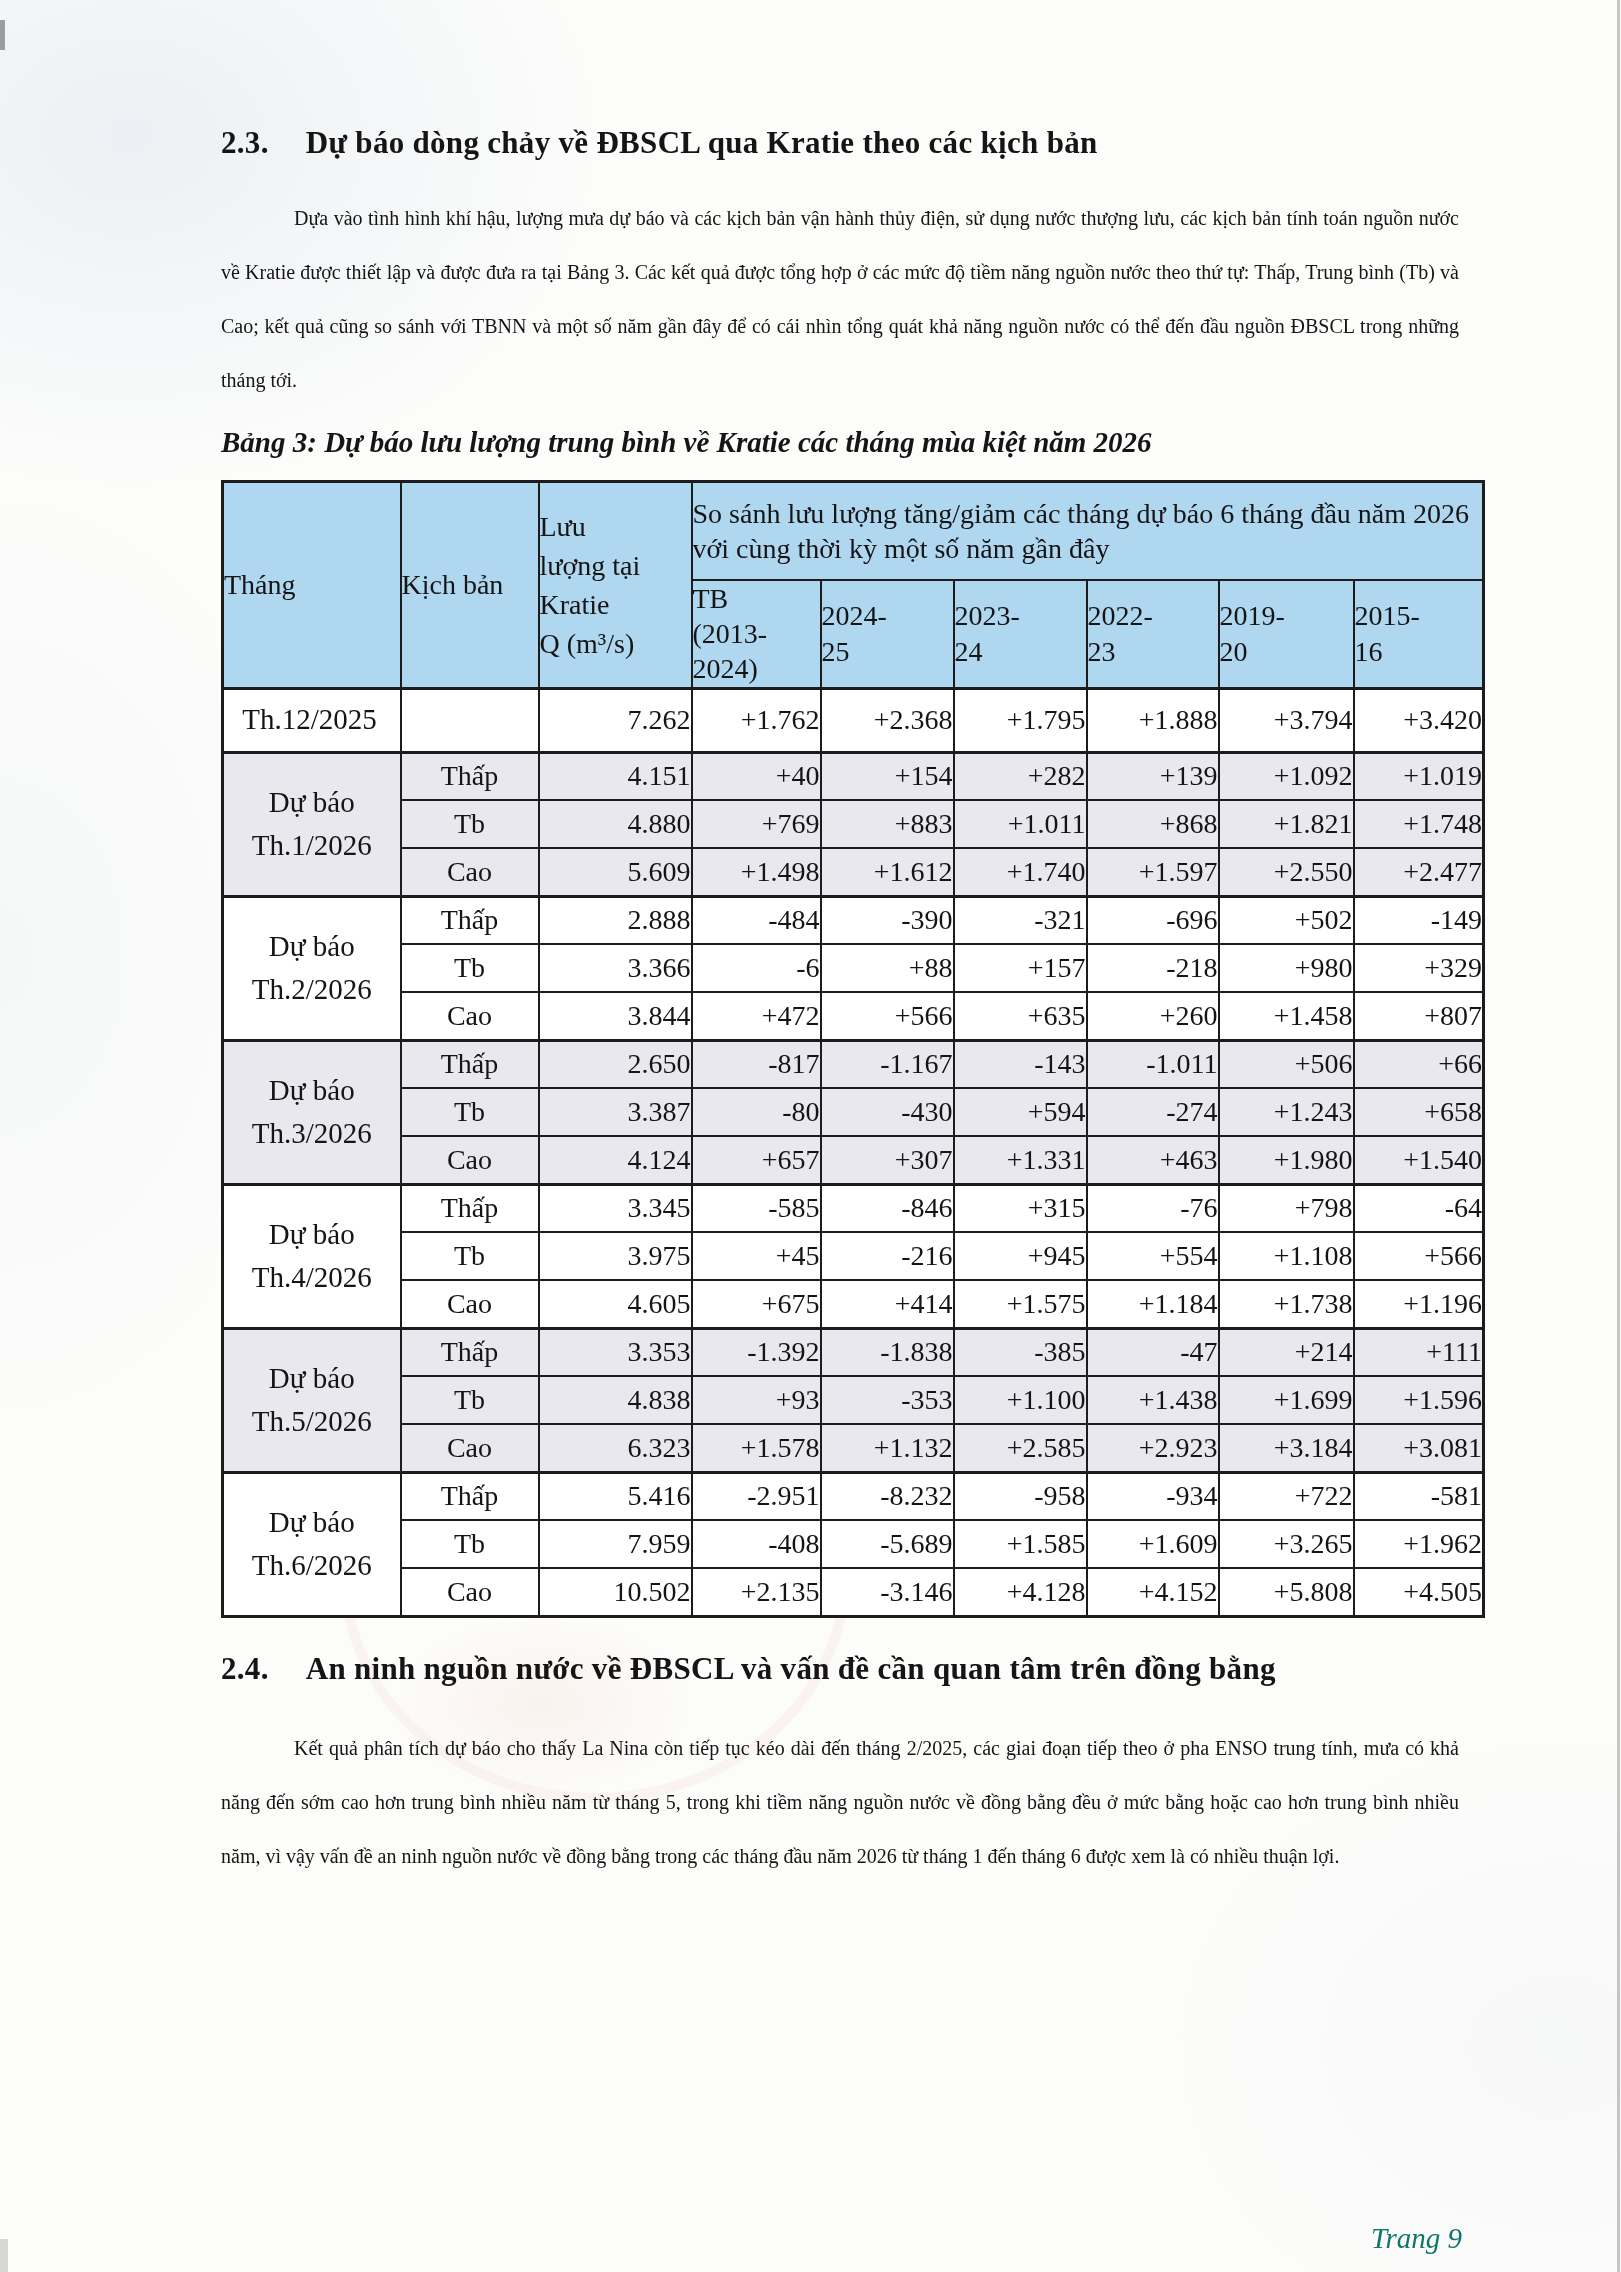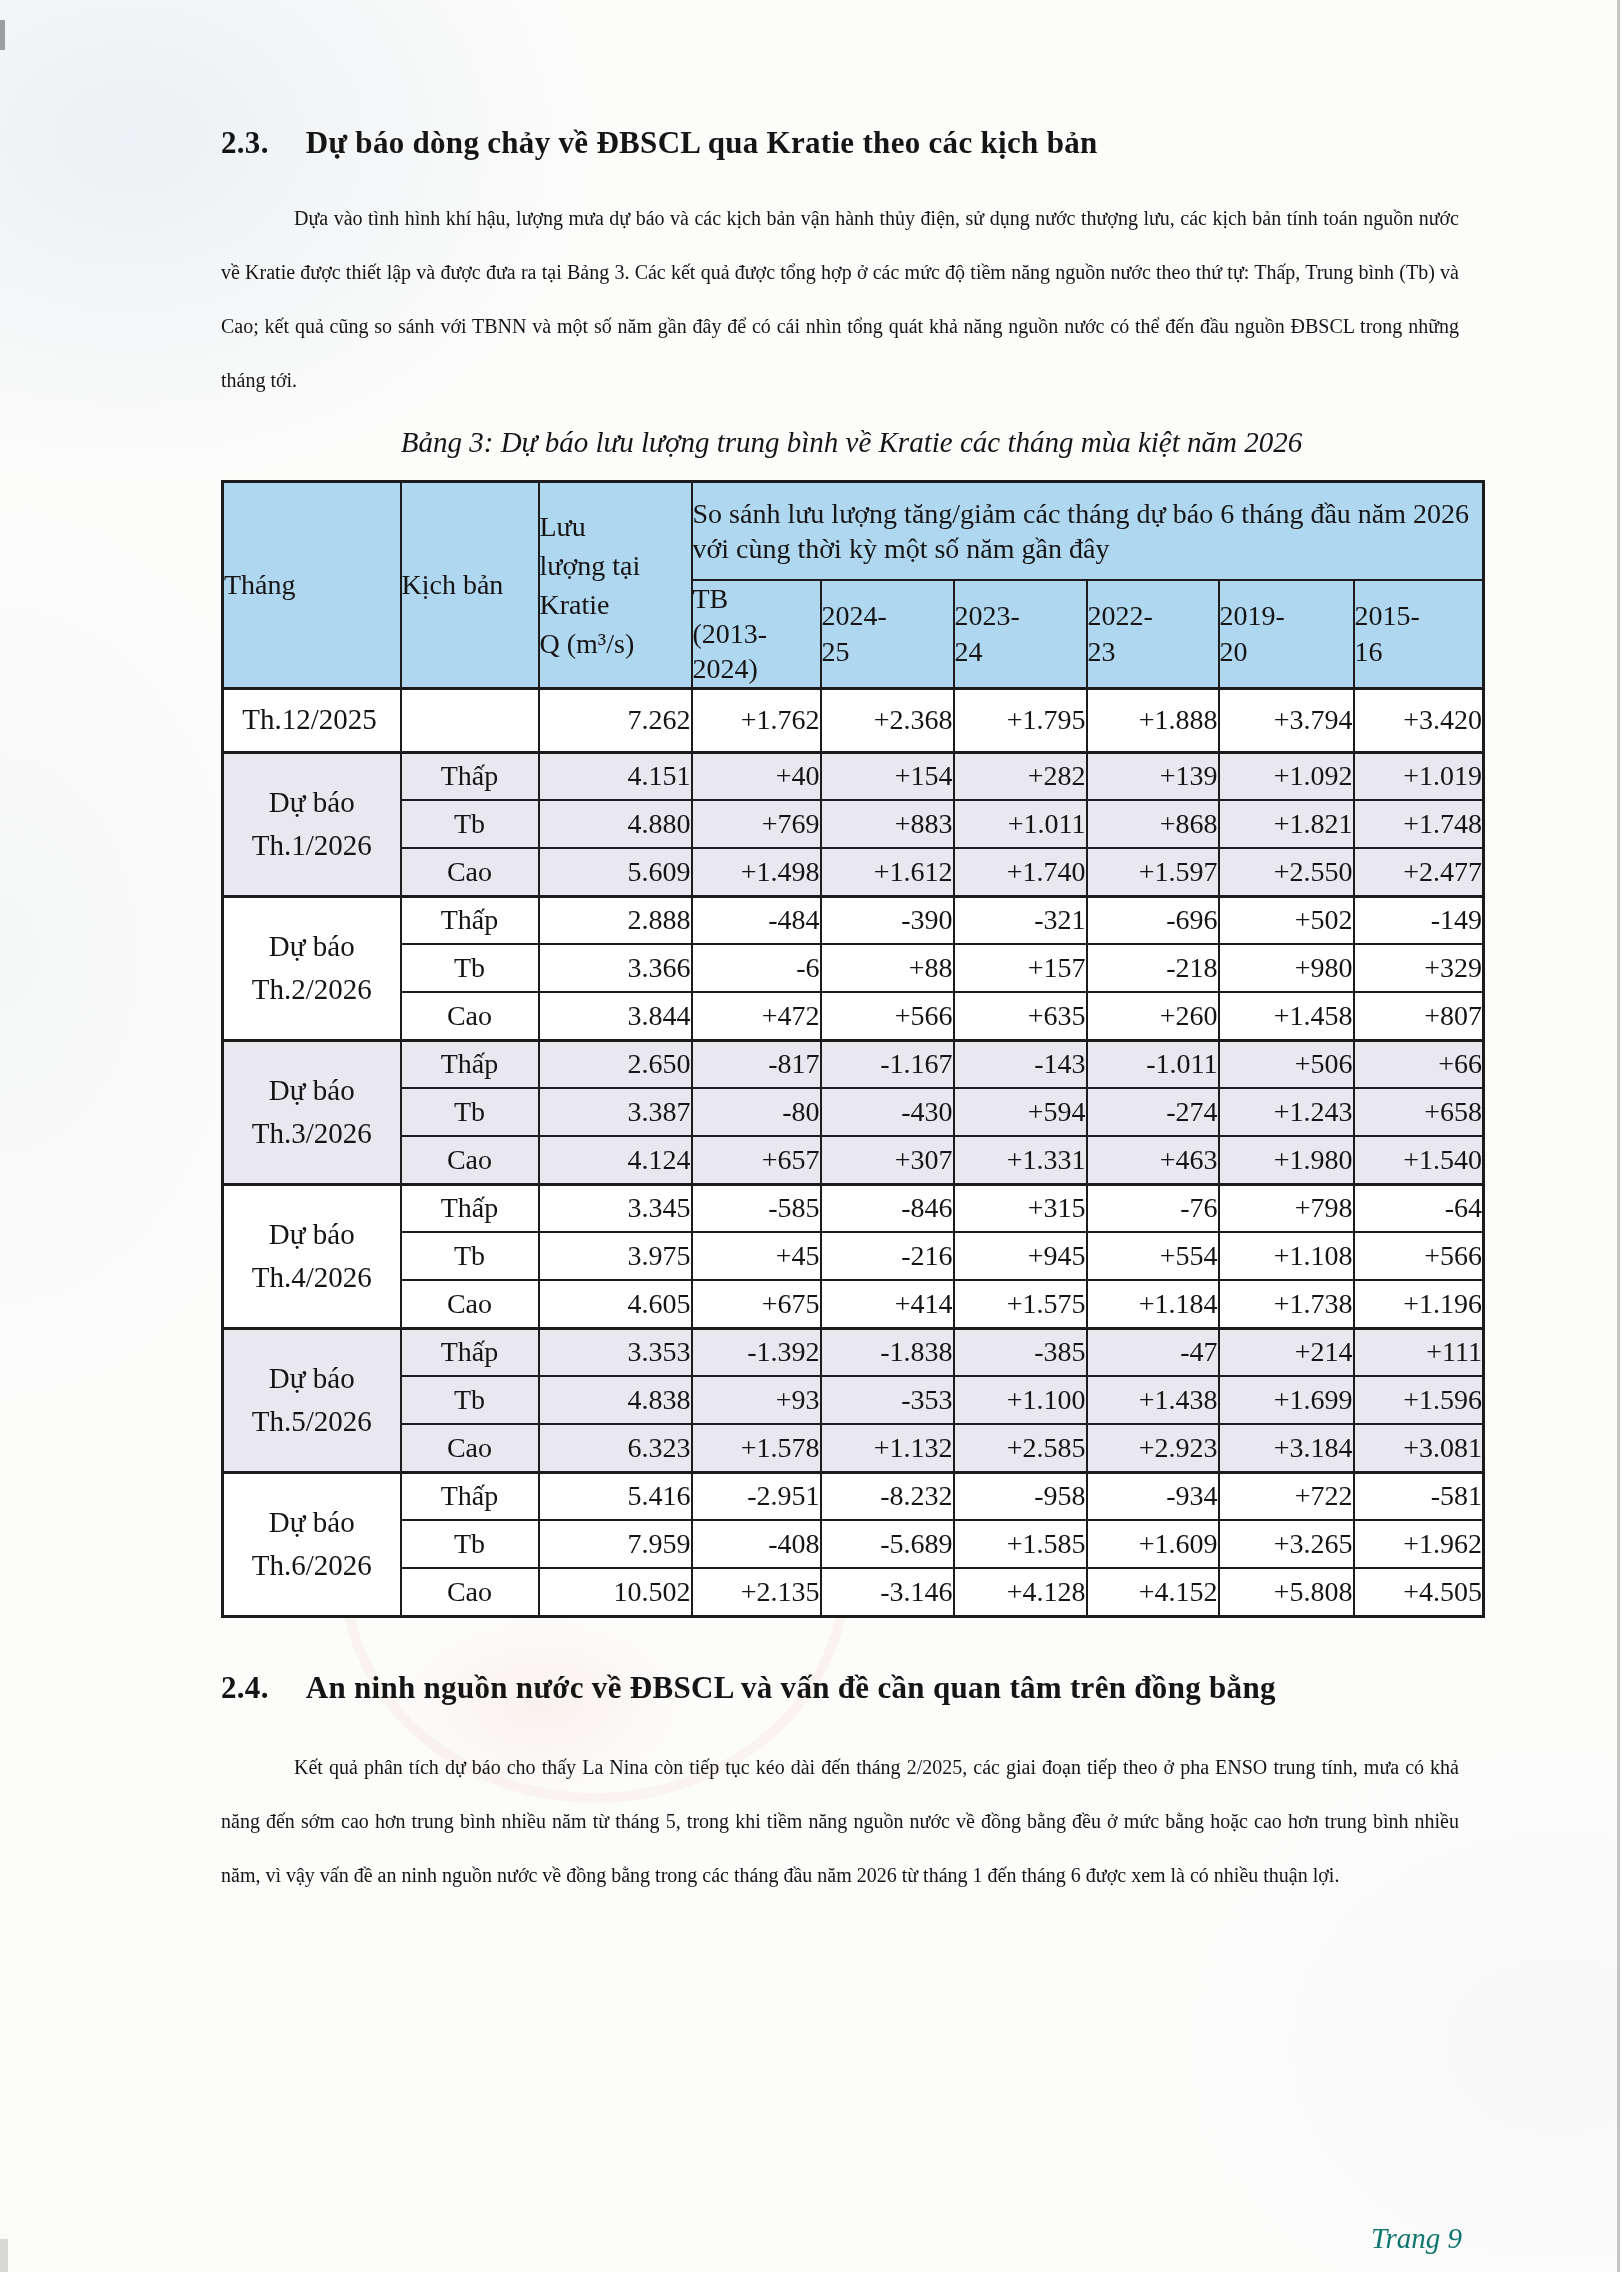--- a/index.html
+++ b/index.html
@@ -32,21 +32,21 @@
     display:block;font-size:31px;line-height:38px;font-weight:700;
     margin:0 0 29px 0;letter-spacing:0.3px;
   }
   .hnum{margin-right:37px;}
   .para{
     font-size:20px;line-height:54px;text-align:justify;
     text-indent:73px;margin:0 0 15.7px 0;
   }
   .caption{
     width:1261px;font-size:29px;line-height:38px;font-style:italic;
-    text-align:center;margin:0 0 19.6px 0;
+    text-align:left;margin:0 0 19.6px 0;font-weight:bold;
   }
   table.data{
     border-collapse:collapse;table-layout:fixed;width:1261px;
     font-size:28px;border:3.3px solid var(--border);
   }
   table.data th, table.data td{
     border:2px solid var(--border);padding:0;vertical-align:middle;
     overflow:hidden;
   }
   thead th{
@@ -351,21 +351,21 @@
           <td class="num">+2.135</td>
           <td class="num">-3.146</td>
           <td class="num">+4.128</td>
           <td class="num">+4.152</td>
           <td class="num">+5.808</td>
           <td class="num">+4.505</td>
         </tr>
       </tbody>
   </table>
 
-  <div class="h" style="margin-top:51px;margin-bottom:33px;">
+  <div class="h" style="margin-top:32px;margin-bottom:33px;">
     <span class="hnum">2.4.</span><span>An ninh nguồn nước về ĐBSCL và vấn đề cần quan tâm trên đồng bằng</span>
   </div>
 
   <p class="para">Kết quả phân tích dự báo cho thấy La Nina còn tiếp tục kéo dài đến tháng 2/2025, các giai đoạn tiếp theo ở pha ENSO trung tính, mưa có khả năng đến sớm cao hơn trung bình nhiều năm từ tháng 5, trong khi tiềm năng nguồn nước về đồng bằng đều ở mức bằng hoặc cao hơn trung bình nhiều năm, vì vậy vấn đề an ninh nguồn nước về đồng bằng trong các tháng đầu năm 2026 từ tháng 1 đến tháng 6 được xem là có nhiều thuận lợi.</p>
 
 </div>
 
 <div class="footer">Trang 9</div>
 
 

